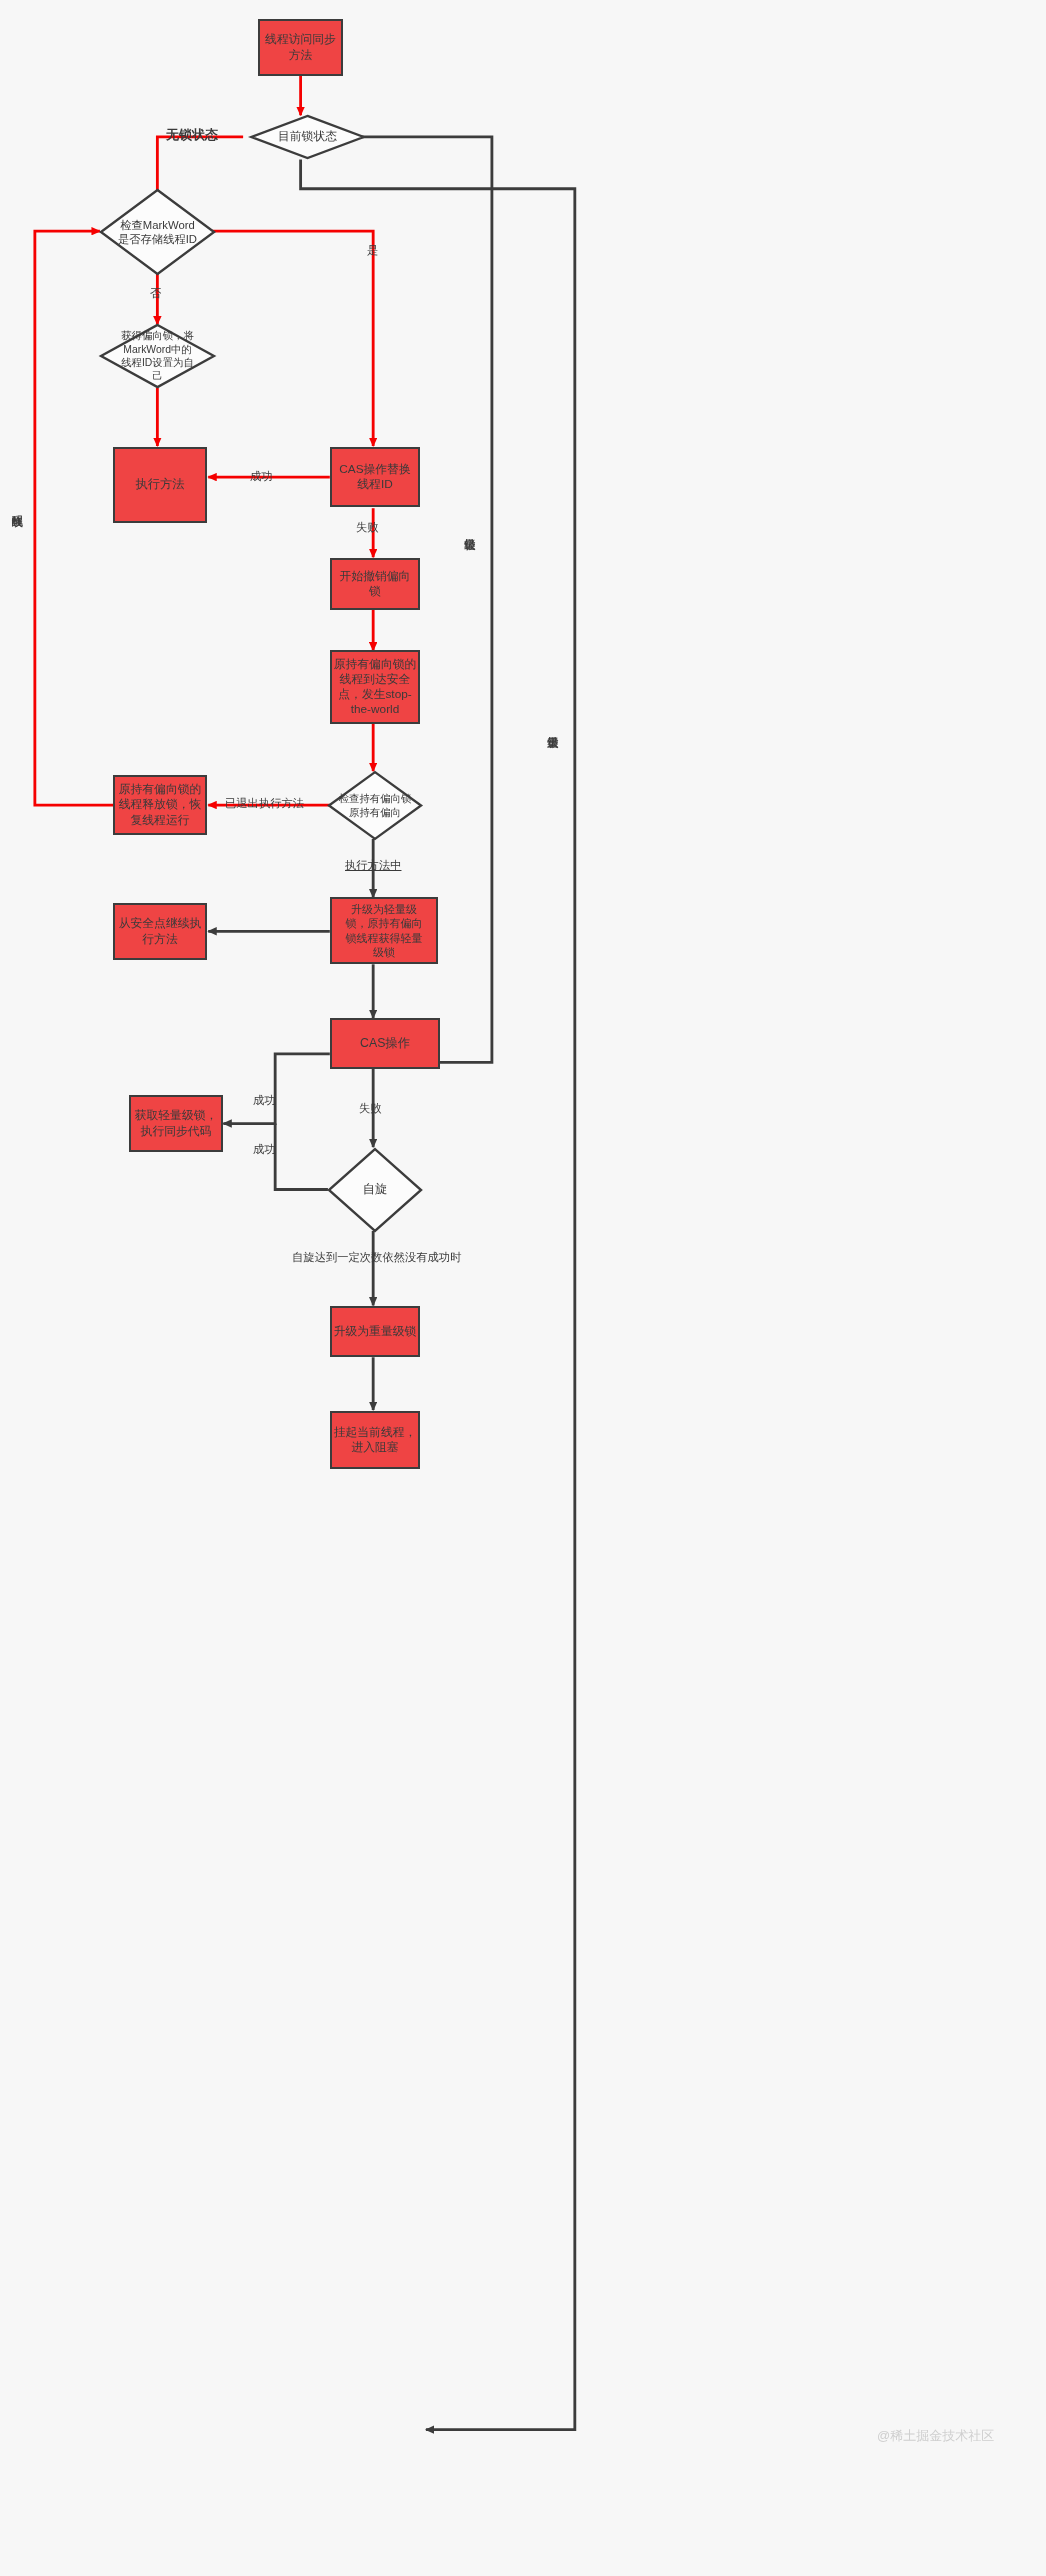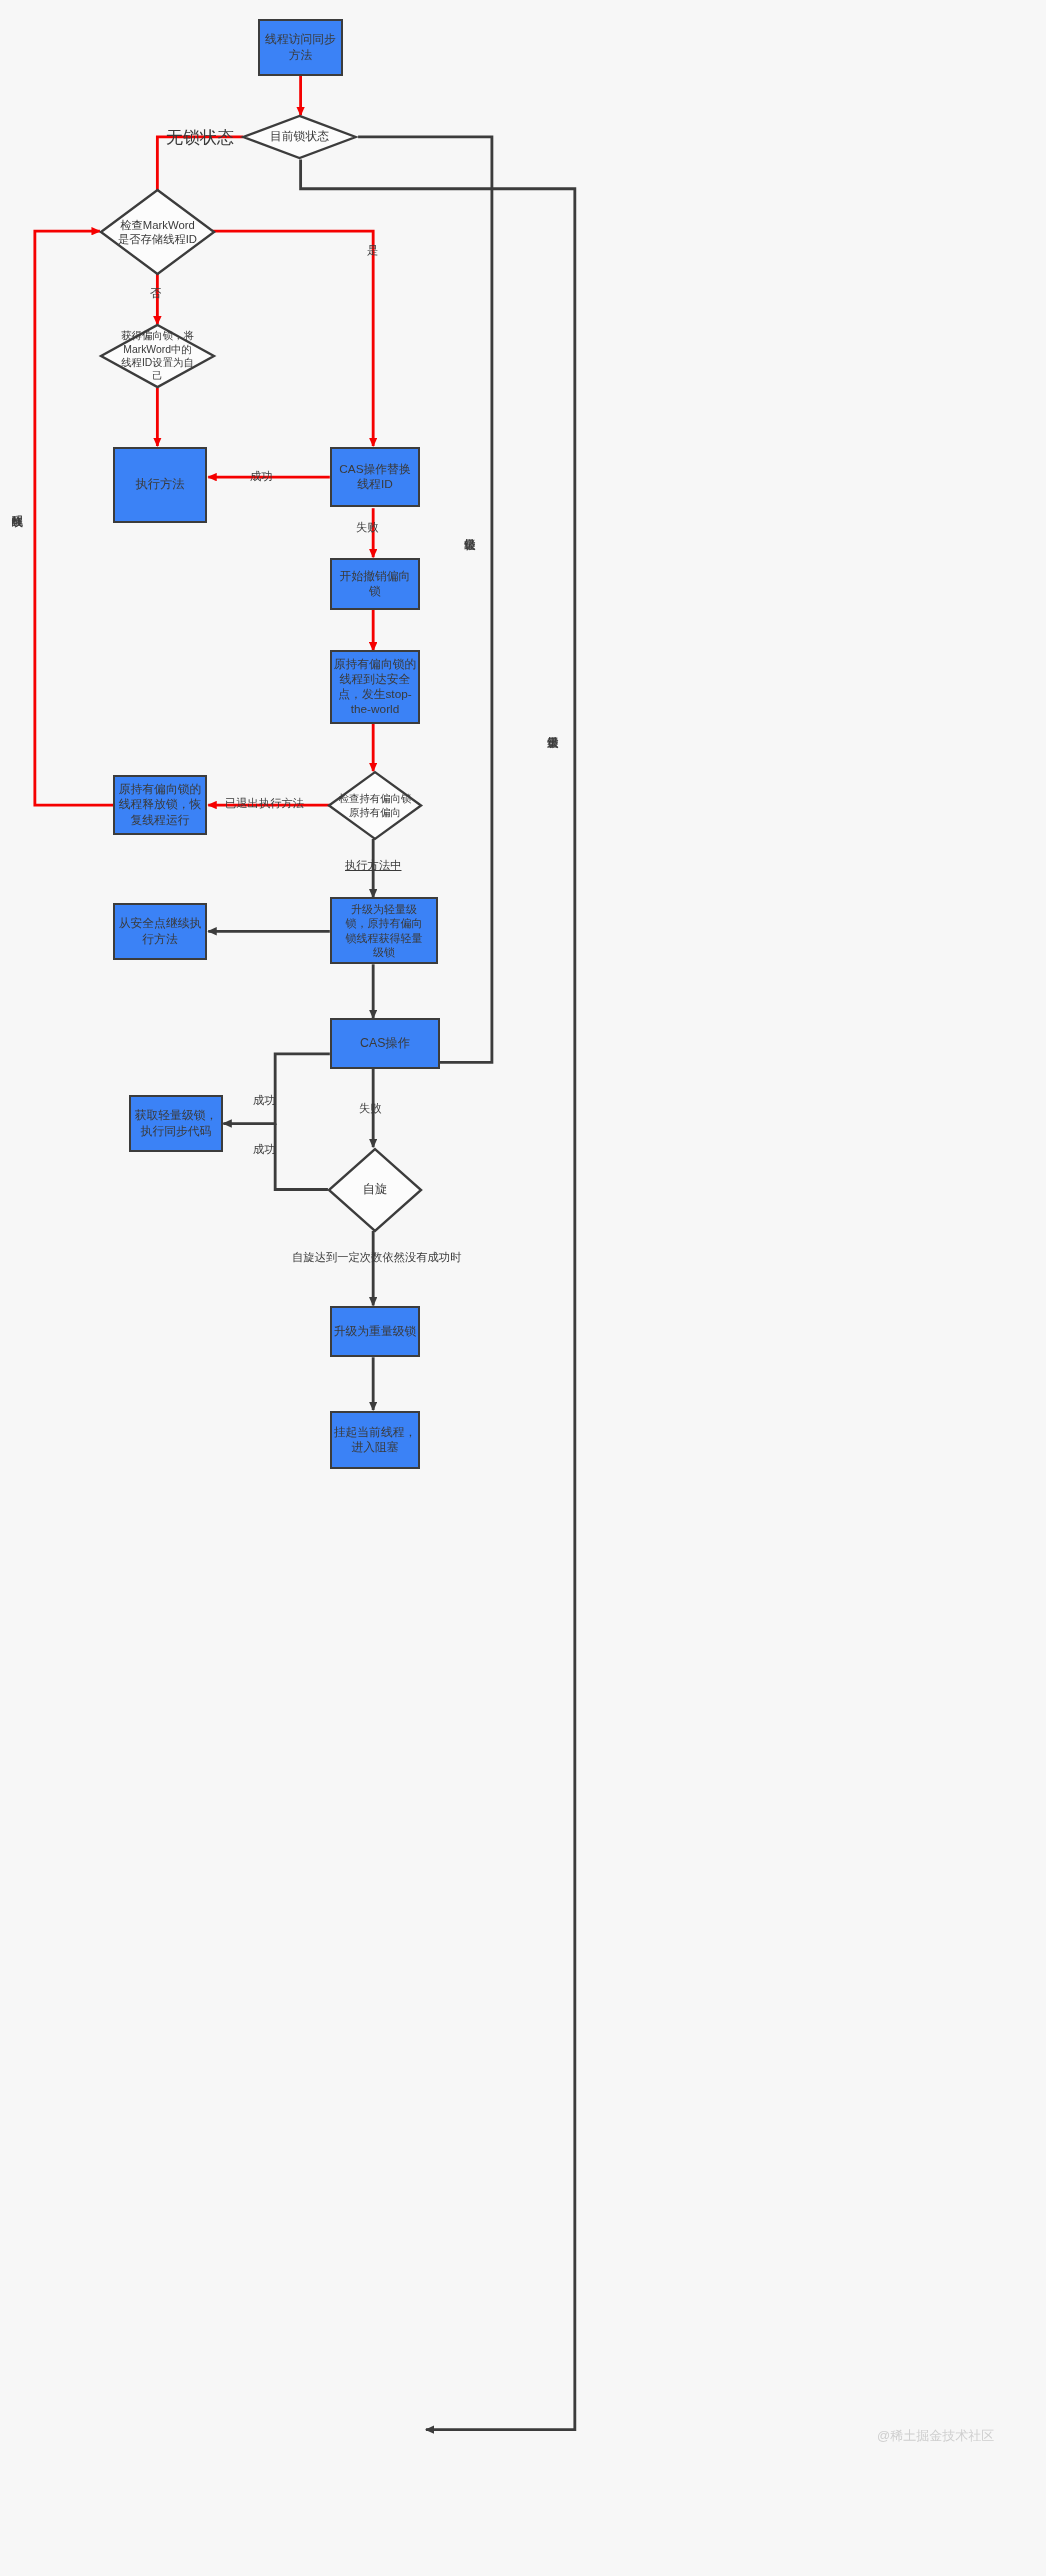--- a/index.html
+++ b/index.html
@@ -15,21 +15,21 @@
 
   .node {
     position:absolute;
     box-sizing:border-box;
     display:flex; align-items:center; justify-content:center;
     text-align:center;
     color:#3a3a3a;
     line-height:1.28;
   }
   .box {
-    background:#3b82f6;
+    background:#ef4444;
     border:2.4px solid #3c3c3c;
   }
   .dia-wrap { position:absolute; }
   .dia-svg { position:absolute; left:0; top:0; overflow:visible; }
   .dia-label {
     position:absolute; inset:0;
     display:flex; align-items:center; justify-content:center;
     text-align:center; color:#3a3a3a; line-height:1.28;
     pointer-events:none;
   }
@@ -103,21 +103,21 @@
 
       <path d="M396,1440 L396,1496" stroke="#3c3c3c" marker-end="url(#ar-dark)"></path>
     </g>
   </svg>
 
   <div class="node box" style="left:258px; top:19px; width:85px; height:57px; font-size:11.8px;">
     <span style="white-space:pre-line;">线程访问同步
 方法</span>
   </div>
 
-  <div class="dia-wrap" style="left:242px; top:115px; width:115px; height:44px;">
+  <div class="dia-wrap" style="left:250px; top:115px; width:115px; height:44px;">
     <svg class="dia-svg" width="115" height="44" viewBox="0 0 122 47" xmlns="http://www.w3.org/2000/svg">
       <polygon points="61,1 121,23.5 61,46 1,23.5" fill="#fcfcfc" stroke="#3c3c3c" stroke-width="2.5"></polygon>
     </svg>
     <div class="dia-label" style="font-size:11.8px; white-space:pre-line;">目前锁状态</div>
   </div>
 
   <div class="dia-wrap" style="left:100px; top:189px; width:115px; height:86px;">
     <svg class="dia-svg" width="115" height="86" viewBox="0 0 122 91" xmlns="http://www.w3.org/2000/svg">
       <polygon points="61,1 121,45.5 61,90 1,45.5" fill="#fcfcfc" stroke="#3c3c3c" stroke-width="2.5"></polygon>
     </svg>
@@ -200,21 +200,21 @@
 
   <div class="node box" style="left:330px; top:1306px; width:90px; height:51px; font-size:11.8px;">
     <span style="white-space:pre-line;">升级为重量级锁</span>
   </div>
 
   <div class="node box" style="left:330px; top:1411px; width:90px; height:58px; font-size:11.8px;">
     <span style="white-space:pre-line;">挂起当前线程，
 进入阻塞</span>
   </div>
 
-  <div class="elabel" style="left:166px; top:126px; font-size:17px;">无锁状态</div>
+  <div class="elabel" style="left:166px; top:126px; font-size:13px;font-weight:bold;">无锁状态</div>
   <div class="elabel" style="left:367px; top:243px; font-size:11.3px;">是</div>
   <div class="elabel" style="left:150px; top:286px; font-size:11.3px;">否</div>
   <div class="elabel" style="left:250px; top:469px; font-size:11.3px;">成功</div>
   <div class="elabel" style="left:356px; top:520px; font-size:11.3px;">失败</div>
   <div class="elabel" style="left:225px; top:796px; font-size:11.3px;">已退出执行方法</div>
   <div class="elabel" style="left:345px; top:858px; font-size:11.3px;text-decoration:underline;">执行方法中</div>
   <div class="elabel" style="left:9.4px; top:507px; font-size:11.3px; writing-mode:vertical-rl; text-orientation:upright; white-space:nowrap;">唤醒线程</div>
   <div class="elabel" style="left:462px; top:530px; font-size:11.3px; writing-mode:vertical-rl; text-orientation:upright;">轻量级锁</div>
   <div class="elabel" style="left:545px; top:728px; font-size:11.3px; writing-mode:vertical-rl; text-orientation:upright;">重量级锁</div>
   <div class="elabel" style="left:253px; top:1093px; font-size:11.3px;">成功</div>

